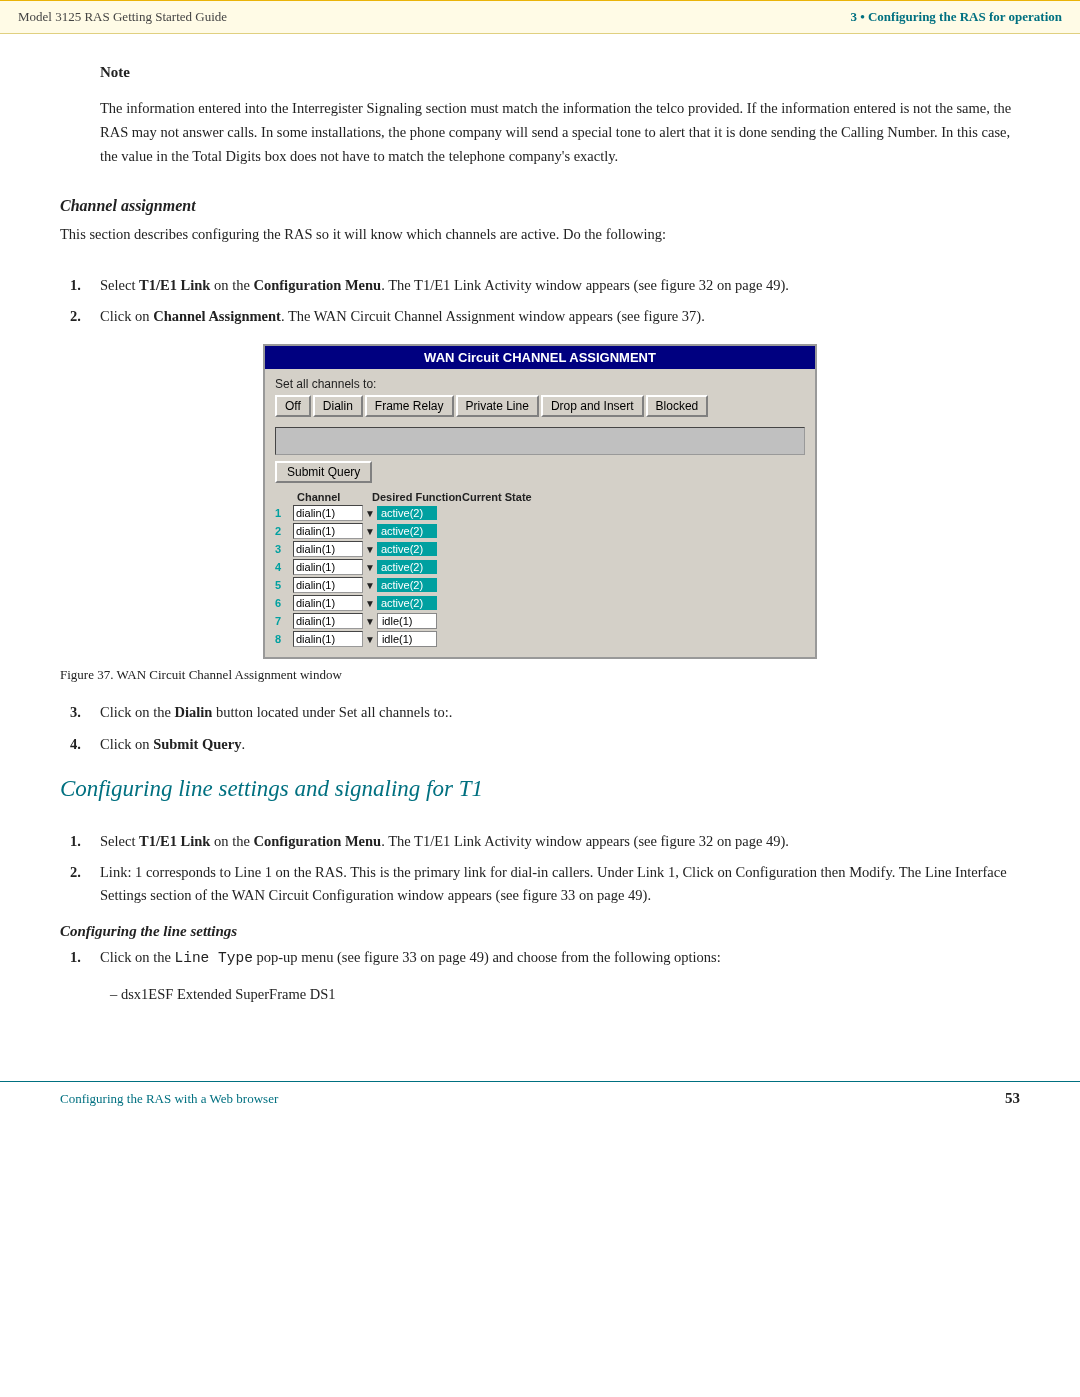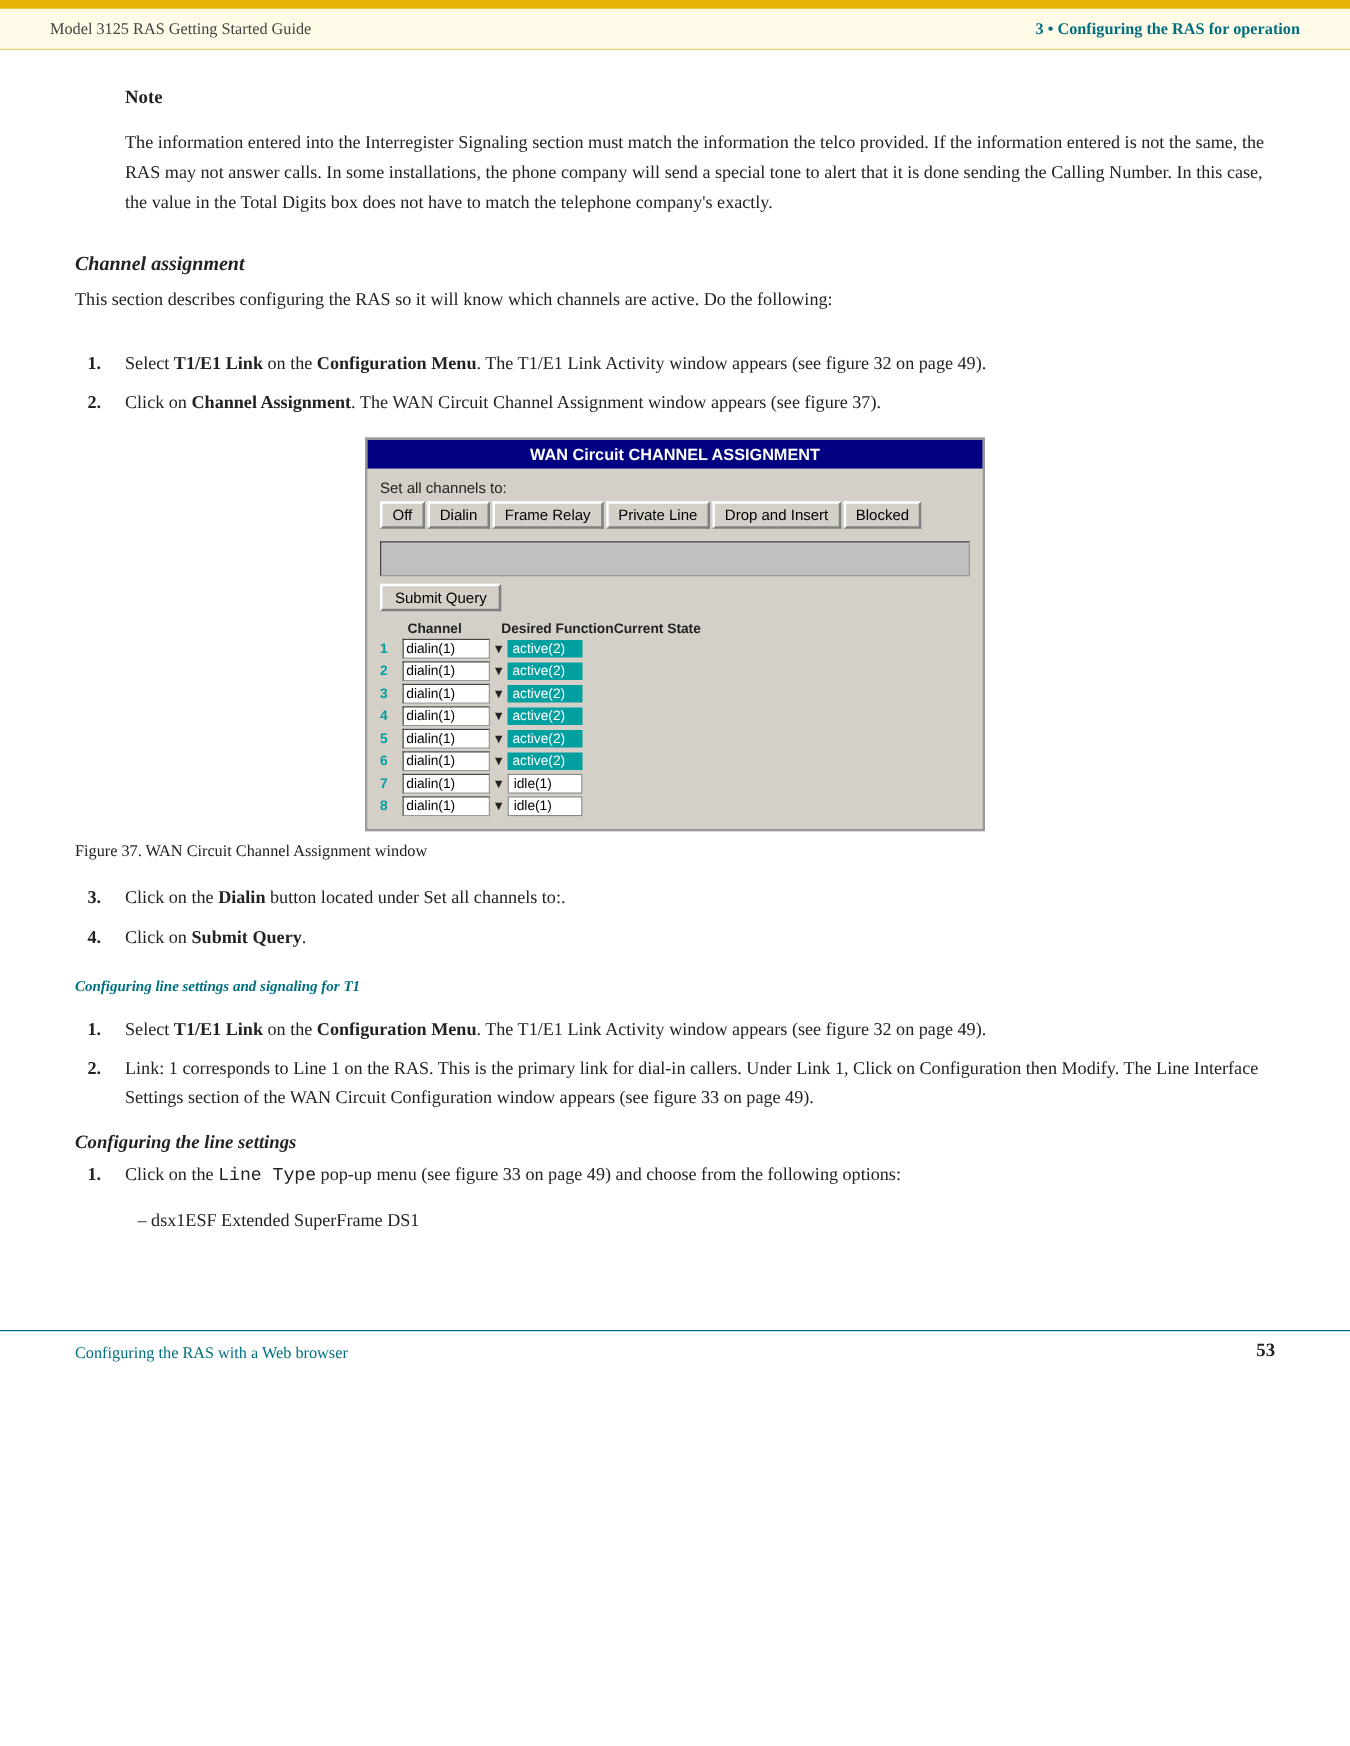--- a/index.html
+++ b/index.html
@@ -9,26 +9,26 @@
       background: #fff;
       font-family: Georgia, 'Times New Roman', serif;
       font-size: 15px;
       color: #222;
       position: relative;
     }
 
     
     .header-bar {
       background: #fffbe6;
-      border-top: 7px solid #eab308;
+      border-top: 1px solid #eab308;
       border-bottom: 1px solid #e0d080;
       display: flex;
       justify-content: space-between;
       align-items: center;
-      padding: 8px 40px;
+      padding: 8px 18px;
       font-size: 13px;
     }
     .header-left {
       color: #444;
     }
     .header-right {
       color: #007080;
       font-weight: bold;
       font-size: 13px;
     }
@@ -86,21 +86,21 @@
     }
     .numbered-item .num {
       font-weight: bold;
       min-width: 20px;
     }
 
     
     .wan-window {
       border: 2px solid #999;
       background: #d4d0c8;
-      width: 496px;
+      width: 554px;
       margin: 16px auto 8px auto;
       font-family: Arial, sans-serif;
       font-size: 12px;
     }
     .wan-title-bar {
       background: #000080;
       color: #fff;
       font-weight: bold;
       font-size: 13px;
       padding: 4px 8px;
@@ -203,25 +203,25 @@
     .figure-caption {
       font-size: 13px;
       color: #222;
       margin-top: 6px;
       margin-bottom: 18px;
     }
 
     
     .section-heading-bold {
       font-style: italic;
-      font-weight: bold;
+      font-weight: normal;
       color: #007080;
-      font-size: 12px;
+      font-size: 23px;
       margin-top: 20px;
-      margin-bottom: 16px;
+      margin-bottom: 28px;
     }
 
     
     .subsection-heading {
       font-style: italic;
       font-weight: bold;
       font-size: 15px;
       margin-top: 16px;
       margin-bottom: 6px;
     }

